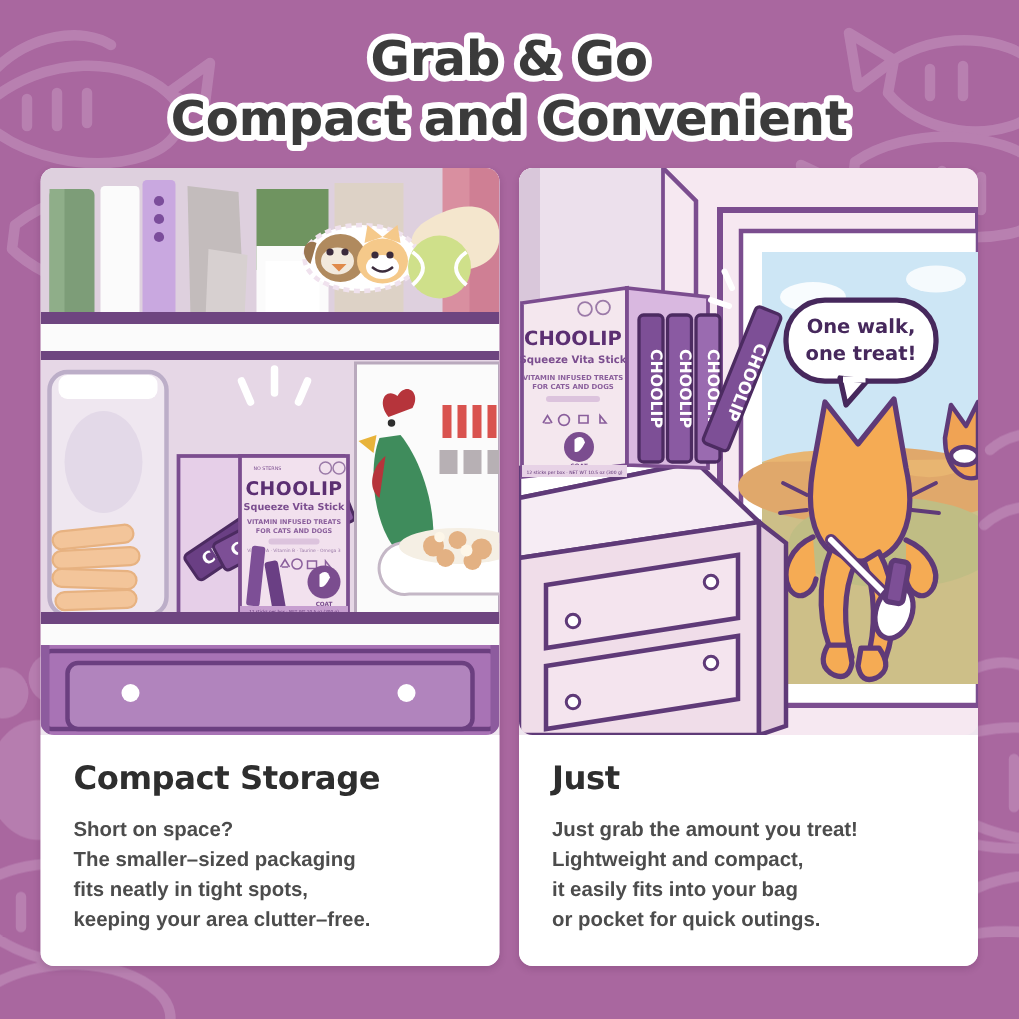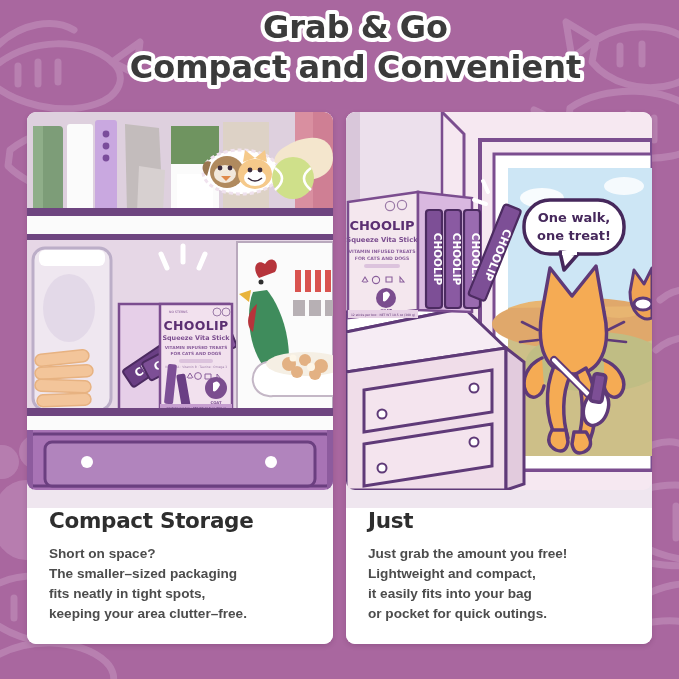--- a/index.html
+++ b/index.html
@@ -10,22 +10,22 @@
     overflow: hidden;
     position: relative;
   }
 
   
   .bg-deco { position: absolute; inset: 0; pointer-events: none; }
   .bg-deco svg { position: absolute; }
 
   
   .title-wrap {
-    position: absolute; top: 6px; left: 0; right: 0;
-    text-align: center; z-index: 5; padding-left: 16px;
+    position: absolute; top: 18px; left: 0; right: 0;
+    text-align: center; z-index: 5;
   }
 
   
   .panels {
     position: absolute; top: 112px; left: 27px;
     width: 625px; height: 532px;
     display: flex; gap: 13px; z-index: 4;
   }
   .panel {
     position: relative;
@@ -33,23 +33,23 @@
     border-radius: 9px;
     overflow: hidden;
     background: #efe6ef;
     box-shadow: 0 2px 5px rgba(60,20,60,.18);
   }
   .art { position: absolute; top:0; left:0; width:306px; height:378px; overflow:hidden; }
   .art svg { display:block; }
 
   .caption {
     position: absolute; bottom: 0; left: 0;
-    width: 306px; height: 136px;
+    width: 306px; height: 154px;
     background: #ffffff;
-    padding: 0 20px 0 22px;
+    padding: 17px 20px 0 22px;
   }
   .cap-title {
     font-family: "DejaVu Sans", sans-serif;
     font-size: 21.5px; font-weight: bold;
     color: #2e2e2e; letter-spacing: -0.3px;
     margin-bottom: 11px;
   }
   .cap-body {
     font-size: 13.6px; color: #4c4c4c;
     line-height: 1.46; white-space: pre-line; font-weight: bold;
@@ -445,20 +445,20 @@
               <path d="M152 82 l 3 -12"></path>
               <path d="M140 92 l -12 -4"></path>
             </g>
           </g>
         </g>
       </svg>
     </div>
 
     <div class="caption">
       <div class="cap-title">Just</div>
-      <div class="cap-body">Just grab the amount you free!
+      <div class="cap-body">Just grab the amount you treat!
 Lightweight and compact,
 it easily fits into your bag
 or pocket for quick outings.</div>
     </div>
   </div>
 
 </div>
 
 </body></html>

